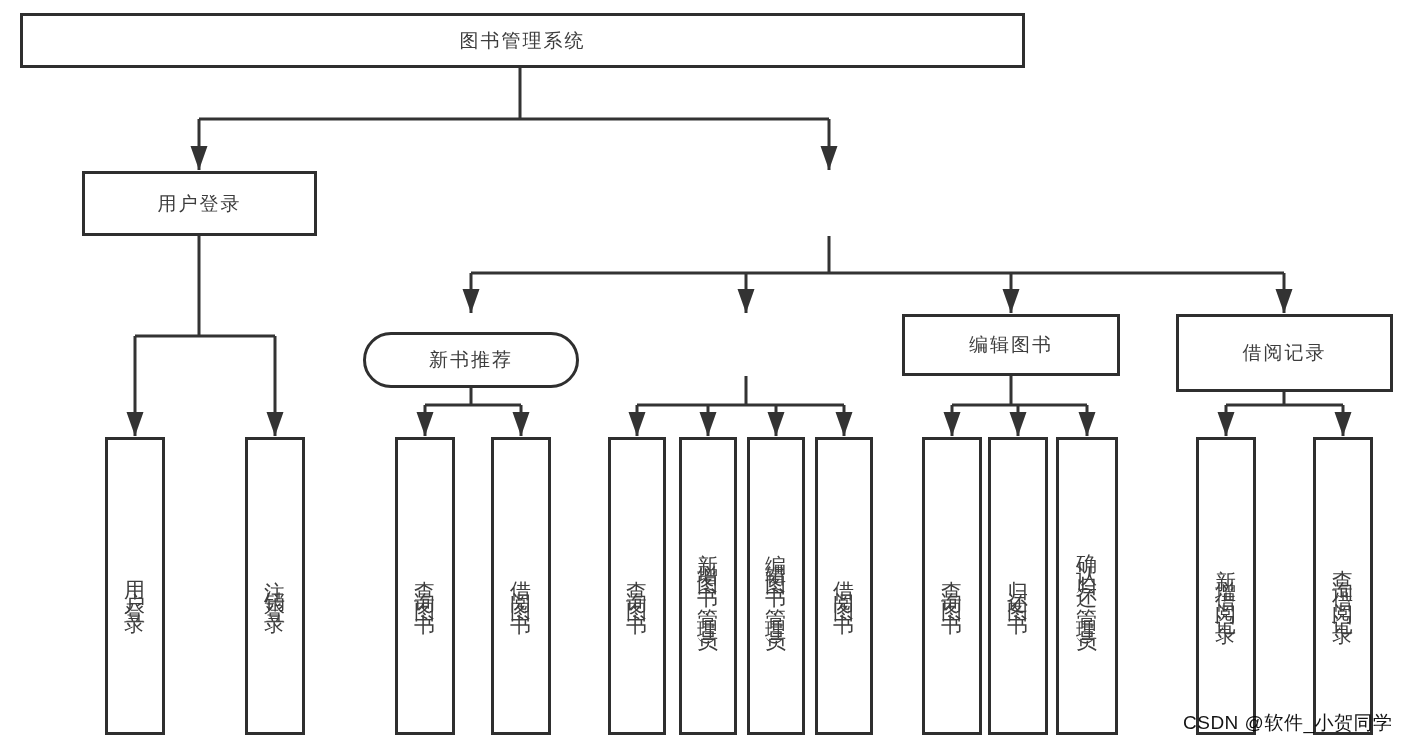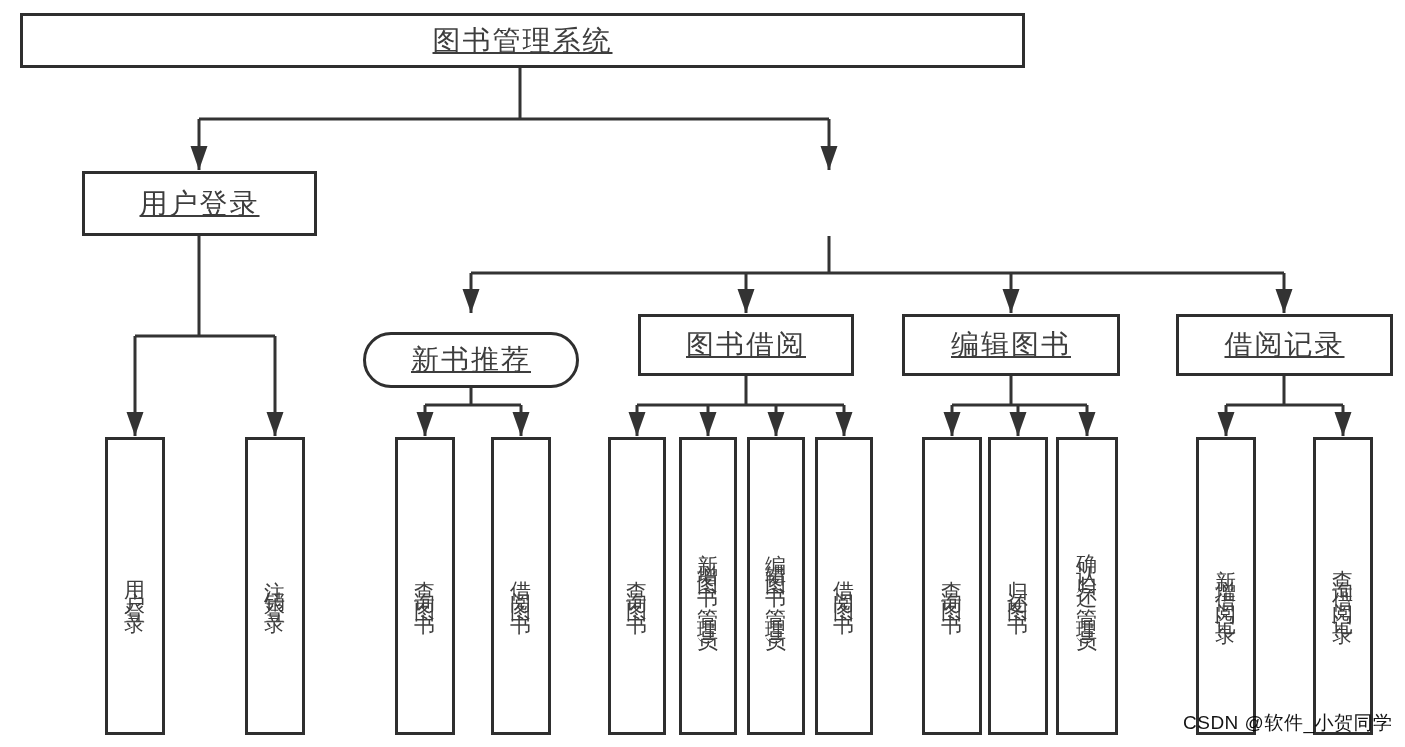--- a/index.html
+++ b/index.html
@@ -21,24 +21,23 @@
     box-sizing: border-box;
     border: 3px solid #2f2f2f;
     background: #ffffff;
     display: flex;
     align-items: center;
     justify-content: center;
     color: #3d3d3d;
     z-index: 2;
   }
   .box.h span {
-    font-size: 28px;
+    font-size: 19px;
     letter-spacing: 2px;
     white-space: nowrap;
-    text-decoration: underline;
   }
   .box.v span {
     writing-mode: vertical-lr;
     text-orientation: mixed;
     font-size: 21px;
     letter-spacing: 11px;
     line-height: 1;
   }
   .watermark {
     position: absolute;
@@ -99,27 +98,24 @@
     <span>图书管理系统</span>
   </div>
 
   <div class="box h" style="left:82px; top:171px; width:235px; height:65px;">
     <span>用户登录</span>
   </div>
 
   <div class="box h" style="left:363px; top:332px; width:216px; height:56px;border-radius:29px;">
     <span>新书推荐</span>
   </div>
-  <div class="box h" style="left:638px; top:314px; width:216px; height:62px;">
-    <span>图书借阅</span>
-  </div>
   <div class="box h" style="left:902px; top:314px; width:218px; height:62px;">
     <span>编辑图书</span>
   </div>
-  <div class="box h" style="left:1176px; top:314px; width:217px; height:62px;">
+  <div class="box h" style="left:1176px; top:314px; width:217px; height:78px;">
     <span>借阅记录</span>
   </div>
 
   <div class="box v" style="left:105px; top:437px; width:60px; height:298px;">
     <span>用户登录</span>
   </div>
   <div class="box v" style="left:245px; top:437px; width:60px; height:298px;">
     <span>注销登录</span>
   </div>
 

